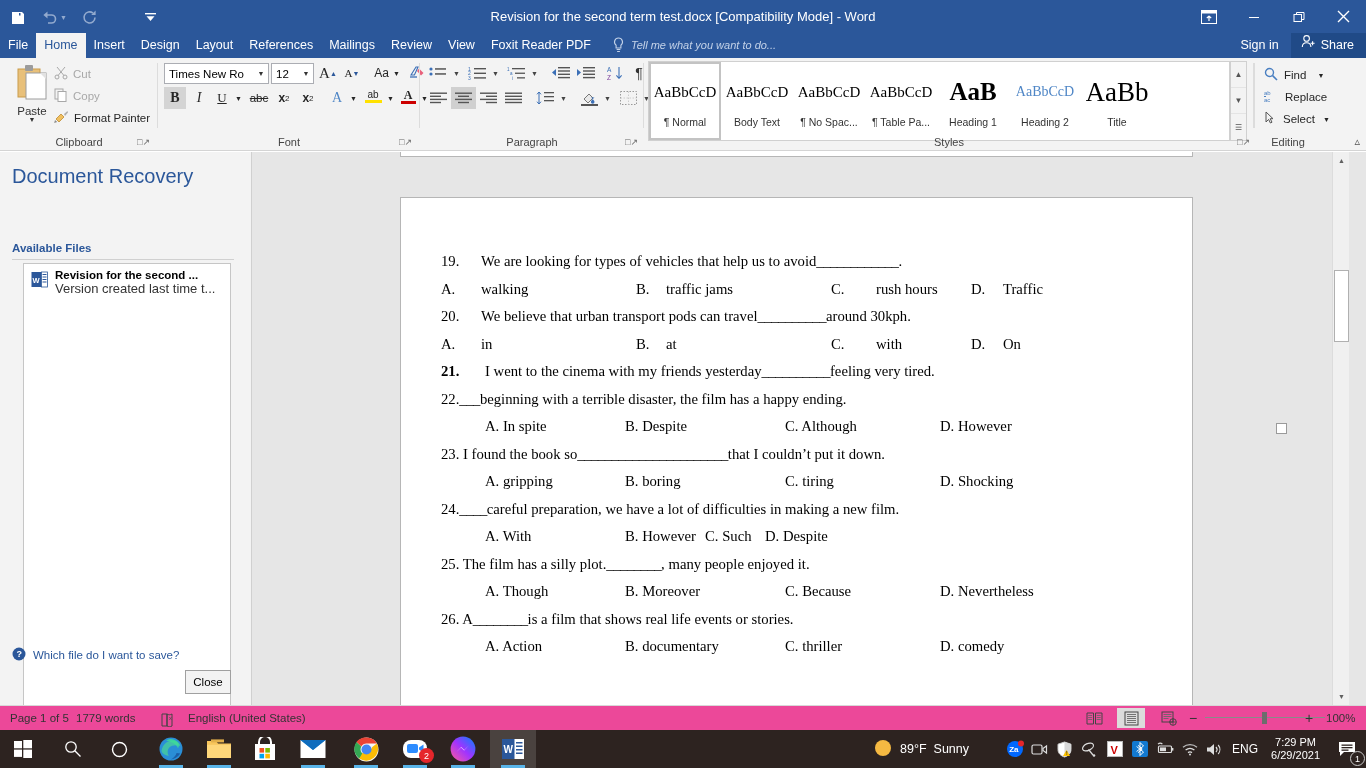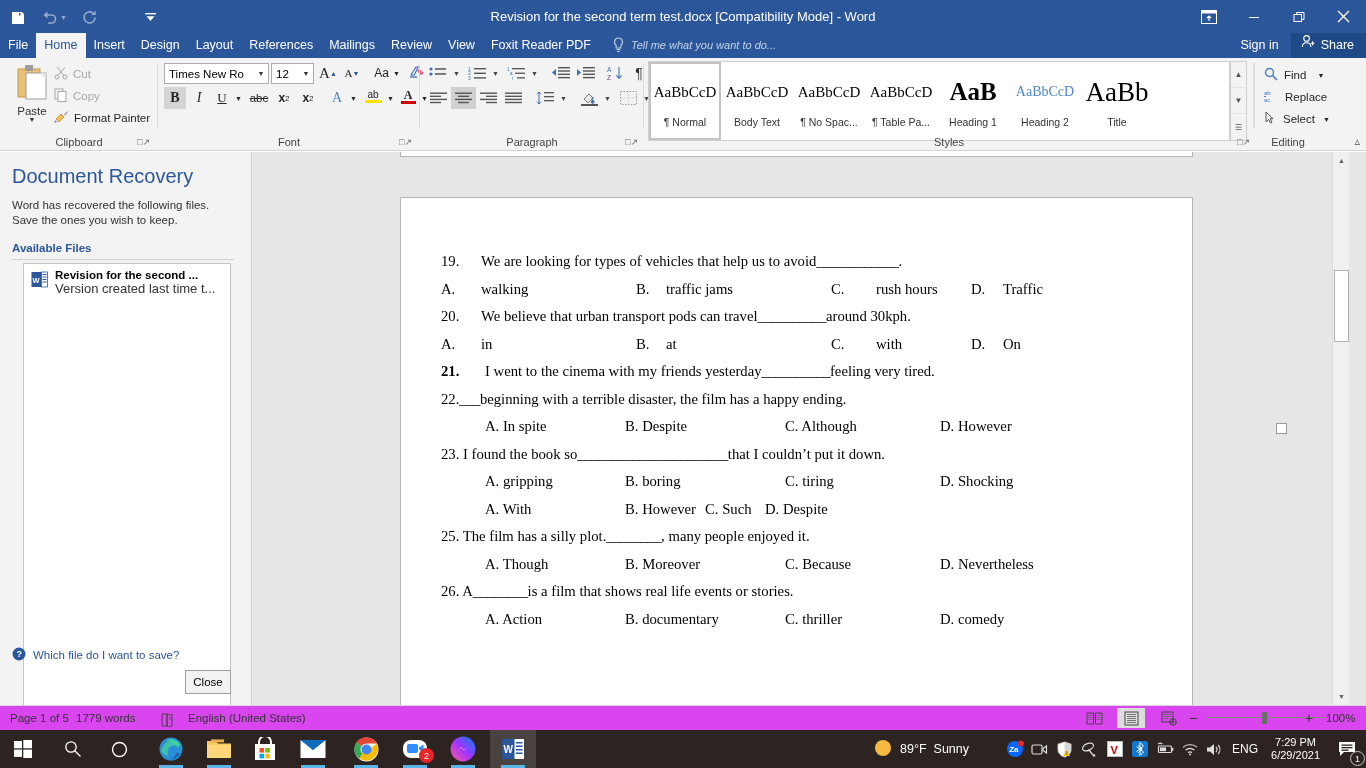--- a/index.html
+++ b/index.html
@@ -163,21 +163,21 @@
   
   #vscroll { position:absolute; right:0; top:0; width:17px; height:553px; background:#f0f0f0; border-left:1px solid #dcdcdc;}
   .sb-arrow { position:absolute; left:0; width:17px; height:17px; background:#f0f0f0; display:flex; align-items:center; justify-content:center; font-size:7px; color:#606060;}
   #sb-up { top:0; }
   #sb-down { bottom:0; }
   #sb-thumb { position:absolute; left:1px; top:118px; width:15px; height:72px; background:#fff; border:1px solid #b0b0b0;}
 
   
   #statusbar {
     position:absolute; top:705px; left:0; width:1366px; height:25px;
-    background:#d946ef; border-top:1px solid #d8d8d8; font-size:11.5px; color:#333;
+    background:#ec4899; border-top:1px solid #d8d8d8; font-size:11.5px; color:#333;
   }
   .sb-item { position:absolute; top:0; height:24px; line-height:24px; }
   #zoomslider { position:absolute; top:6px; width:120px; height:12px; }
   #zoomtrack { position:absolute; top:5px; left:0; width:120px; height:1px; background:#8a8a8a;}
   #zoomthumb { position:absolute; top:0; left:57px; width:5px; height:12px; background:#6d6d6d;}
   .viewbtn { position:absolute; top:2px; width:28px; height:20px; display:flex; align-items:center; justify-content:center;}
   .viewbtn.on { background:#dcdcdc; }
 
   
   #taskbar {
@@ -604,21 +604,20 @@
     <div class="group-label" style="left:-16px;width:100px;">Editing</div>
     <div id="ribbon-collapse">▵</div>
     <div class="group-sep" style="left:0;"></div>
   </div>
 </div>
 
 <div id="main">
 
   <div id="recovery">
     <div id="rec-title">Document Recovery</div>
-    <div id="rec-desc">Word has recovered the following files. Save the ones you wish to keep.</div>
     <div id="rec-avail">Available Files</div>
     <div id="rec-hr"></div>
     <div id="rec-list">
       <div id="rec-item">
         <span id="word-icon-small">
           <svg width="17" height="17" viewBox="0 0 17 17">
               <rect x="0.5" y="1" width="10" height="15" fill="#2b579a"></rect>
               <rect x="10.5" y="1" width="6" height="15" fill="#fff" stroke="#2b579a" stroke-width="0.8"></rect>
               <rect x="11.5" y="3" width="4" height="1" fill="#2b579a"></rect>
               <rect x="11.5" y="5.5" width="4" height="1" fill="#2b579a"></rect>
@@ -703,20 +702,25 @@
             <span class="cell">that I couldn’t put it down.</span>
           </div>
           <div class="qline">
             <span class="cell" style="min-width: 44px;"></span>
             <span class="cell" style="min-width: 140px;">A. gripping</span>
             <span class="cell" style="min-width: 160px;">B. boring</span>
             <span class="cell" style="min-width: 155px;">C. tiring</span>
             <span class="cell">D. Shocking</span>
           </div>
           <div class="qline">
+            <span class="cell">24.</span>
+            <span class="cell blank">____</span>
+            <span class="cell">careful preparation, we have a lot of difficulties in making a new film.</span>
+          </div>
+          <div class="qline">
             <span class="cell" style="min-width: 44px;"></span>
             <span class="cell" style="min-width: 140px;">A. With</span>
             <span class="cell" style="min-width: 80px;">B. However</span>
             <span class="cell" style="min-width: 60px;">C. Such</span>
             <span class="cell">D. Despite</span>
           </div>
           <div class="qline">
             <span class="cell">25. The film has a silly plot.</span>
             <span class="cell blank">________</span>
             <span class="cell">, many people enjoyed it.</span>

